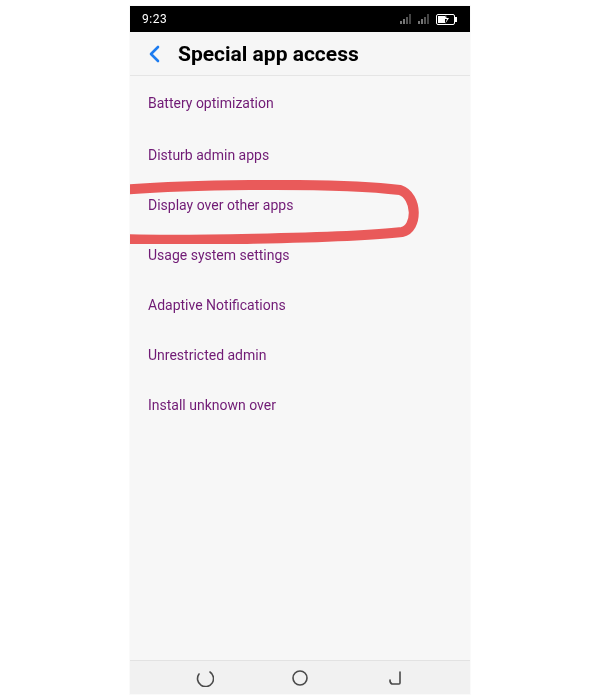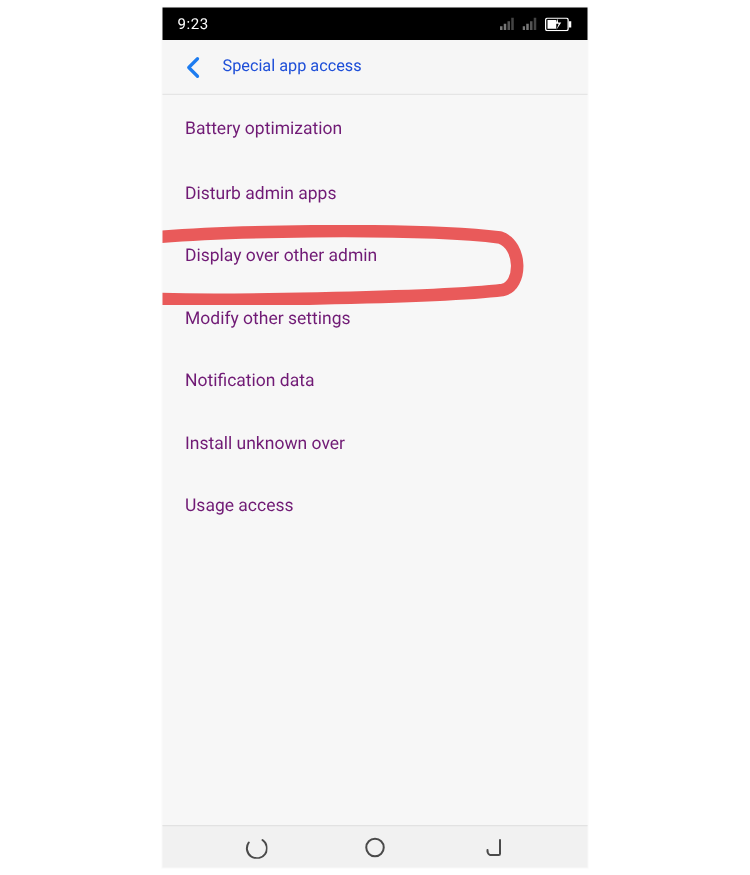--- a/index.html
+++ b/index.html
@@ -38,21 +38,21 @@
       gap: 10px;
       background: #f6f6f6;
       border-bottom: 1px solid #e5e5e5;
     }
     .back-btn {
       width: 28px; height: 28px;
       display: flex; align-items: center; justify-content: center;
       color: #1d7cf0;
     }
     .header-title {
-      font-size: 13px; font-weight: 400; color: #1d4ed8;
+      font-size: 21px; font-weight: 700; color: #000000;
     }
     
     .list { position: relative; flex: 1; overflow: hidden; }
     .item {
       height: 50px;
       display: flex; align-items: center;
       padding: 0 18px;
       font-size: 14px;
       color: #701a75;
     }
@@ -125,33 +125,33 @@
     </div>
 
     <div class="list">
       <div class="item row-battery">
           <span>Battery optimization</span>
         </div>
       <div class="item">
           <span>Disturb admin apps</span>
         </div>
       <div class="item">
-          <span>Display over other admin</span>
+          <span>Display over other apps</span>
         </div>
       <div class="item">
-          <span>Modify other settings</span>
+          <span>Usage system settings</span>
         </div>
       <div class="item">
-          <span>Notification data</span>
+          <span>Adaptive Notifications</span>
+        </div>
+      <div class="item">
+          <span>Unrestricted admin</span>
         </div>
       <div class="item">
           <span>Install unknown over</span>
-        </div>
-      <div class="item">
-          <span>Usage access</span>
         </div>
 
       <svg class="annot" viewBox="0 0 300 64" preserveAspectRatio="none">
         <path d="M -20 58 C 30 62, 230 58, 278 52 C 294 49, 294 16, 276 10 C 210 2, 40 4, -20 12"></path>
       </svg>
     </div>
 
     <div class="navbar">
       <div class="navbtn">
         <svg width="18" height="18" viewBox="0 0 18 18">

